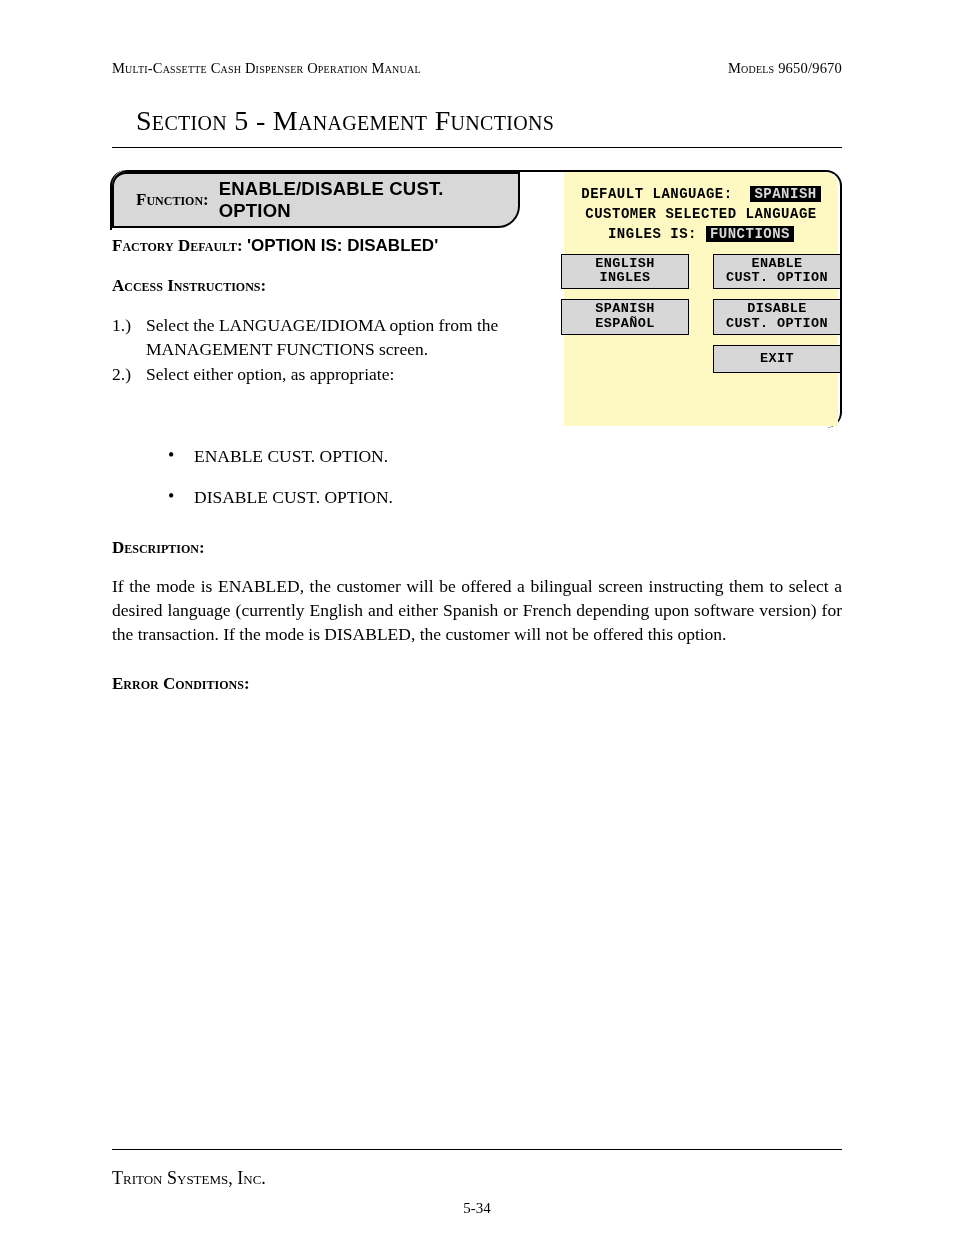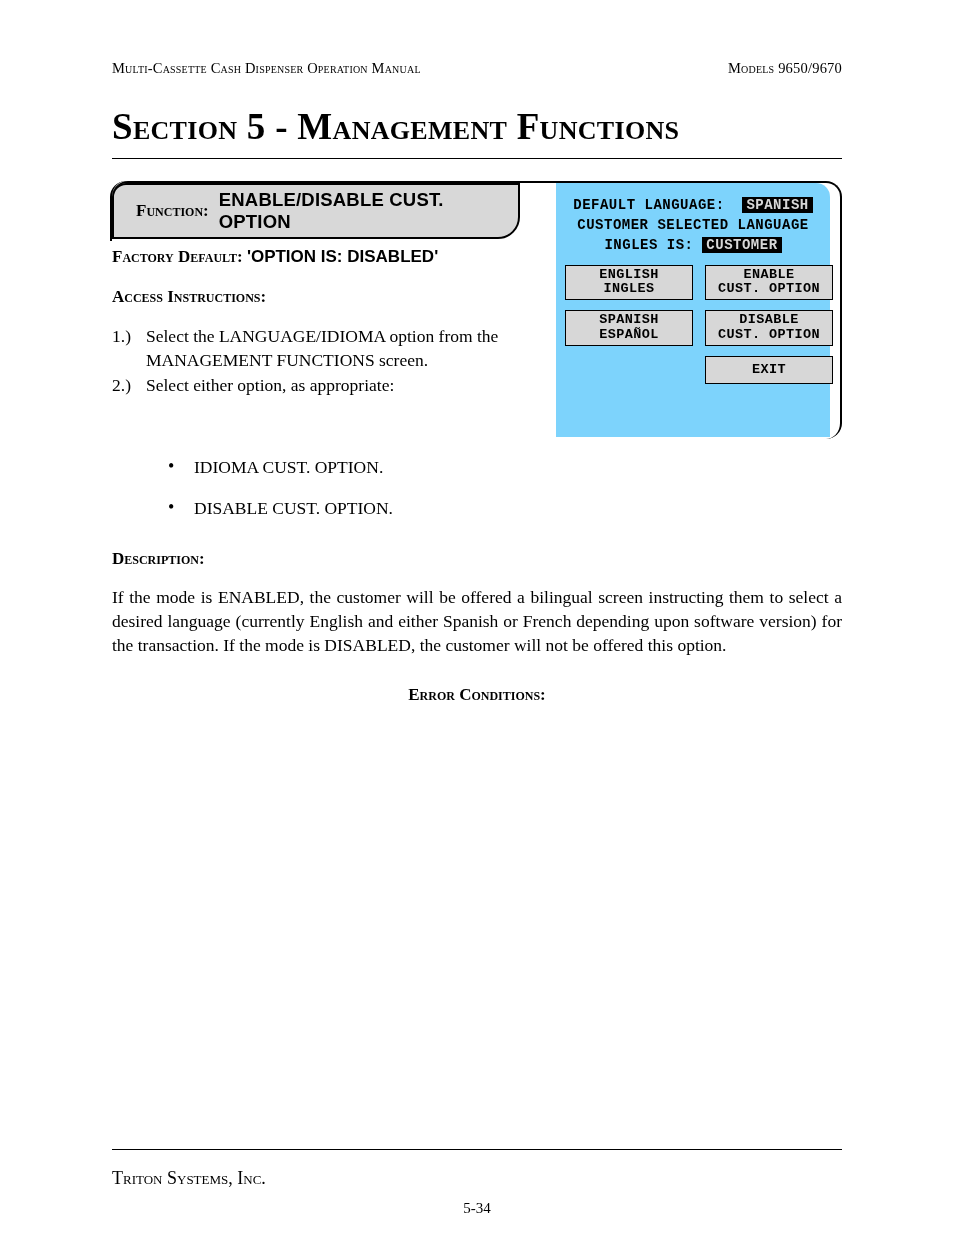--- a/index.html
+++ b/index.html
@@ -21,24 +21,25 @@
     justify-content: space-between;
     font-family: "Times New Roman", Times, serif;
     font-variant: small-caps;
     font-size: 14.5px;
     letter-spacing: 0.2px;
     margin-bottom: 28px;
   }
   .section-title {
     font-family: "Times New Roman", Times, serif;
     font-variant: small-caps;
-    font-weight: bold;
-    font-size: 37px;
+    font-weight: normal;
+    font-size: 28px;
     letter-spacing: 0.3px;
     margin-bottom: 10px;
+    margin-left: 24px;
   }
   .rule { border: none; border-top: 1.5px solid #000; margin: 6px 0 22px 0; }
   .bottom-rule { border: none; border-top: 1.5px solid #000; }
 
   
   .frame {
     position: relative;
     width: 730px;
     height: 258px;
     margin-bottom: 18px;
@@ -82,25 +83,25 @@
   }
   .func-tab .value {
     font-family: Arial, Helvetica, sans-serif;
     font-weight: bold;
     font-size: 18.5px;
     letter-spacing: 0.2px;
   }
 
   .screen-panel {
     position: absolute;
-    right: 12px;
+    right: 4px;
     top: 2px;
     width: 274px;
     height: 254px;
-    background: #7dd3fc;
+    background: #fef9c3;
     border-top-right-radius: 14px;
     padding: 10px 8px 8px 8px;
     display: flex;
     flex-direction: column;
     align-items: center;
   }
   .atm {
     font-family: "Courier New", Courier, monospace;
     font-weight: bold;
     font-size: 14px;
@@ -123,21 +124,20 @@
     width: 128px;
     padding: 2px 0 3px 0;
     border: 1.7px solid #000;
     background: #d7d7d7;
     font-family: "Courier New", Courier, monospace;
     font-weight: bold;
     font-size: 13.5px;
     line-height: 1.05;
     text-align: center;
     letter-spacing: 0.4px;
-    margin-left: 12px;
   }
   .atm-btn.single { padding: 6px 0; }
 
   
   .left-col {
     position: absolute;
     left: 0; top: 66px;
     width: 400px;
   }
   .sc {
@@ -170,21 +170,21 @@
     font-size: 17.5px;
     margin: 10px 0 20px 56px;
   }
   .bul .dot { width: 26px; flex: 0 0 26px; font-size: 18px; line-height: 1; }
   .desc-h { margin: 30px 0 16px 0; }
   .para {
     font-size: 17.5px;
     line-height: 1.38;
     text-align: justify;
   }
-  .err-h { margin: 28px 0 0 0; text-align: center; }
+  .err-h { margin: 28px 0 0 0; }
 
   .footer {
     position: absolute;
     left: 112px;
     width: 730px;
     bottom: 46px;
   }
   .footer .company {
     font-variant: small-caps;
     font-size: 18px;
@@ -235,41 +235,41 @@
       </div>
     </div>
 
     <div class="screen-panel">
       <div class="atm atm-line">
         <span>DEFAULT LANGUAGE:</span>&nbsp;
         <span class="inv">SPANISH</span>
       </div>
       <div class="atm atm-line">CUSTOMER SELECTED LANGUAGE</div>
       <div class="atm atm-line">
-        <span>INGLES IS:</span>&nbsp;<span class="inv">CUSTOMER</span>
+        <span>INGLES IS:</span>&nbsp;<span class="inv">FUNCTIONS</span>
       </div>
 
       <div class="atm-btn-row">
         <div class="atm-btn">ENGLISH<br>INGLES</div>
         <div class="atm-btn">ENABLE<br>CUST. OPTION</div>
       </div>
       <div class="atm-btn-row" style="margin-top:10px">
         <div class="atm-btn">SPANISH<br>ESPAÑOL</div>
         <div class="atm-btn">DISABLE<br>CUST. OPTION</div>
       </div>
       <div class="atm-btn-row" style="margin-top:10px; justify-content:flex-end;">
         <div class="atm-btn single">EXIT</div>
       </div>
     </div>
   </div>
 
   <div class="after-frame">
     <div class="bul">
       <span class="dot">•</span>
-      <span>IDIOMA CUST. OPTION.</span>
+      <span>ENABLE CUST. OPTION.</span>
     </div>
     <div class="bul">
       <span class="dot">•</span>
       <span>DISABLE CUST. OPTION.</span>
     </div>
 
     <div class="sc desc-h">Description:</div>
     <div class="para">If the mode is ENABLED, the customer will be offered a bilingual screen instructing them to select a desired language (currently English and either Spanish or French depending upon software version) for the transaction. If the mode is DISABLED, the customer will not be offered this option.</div>
 
     <div class="sc err-h">Error Conditions:</div>

